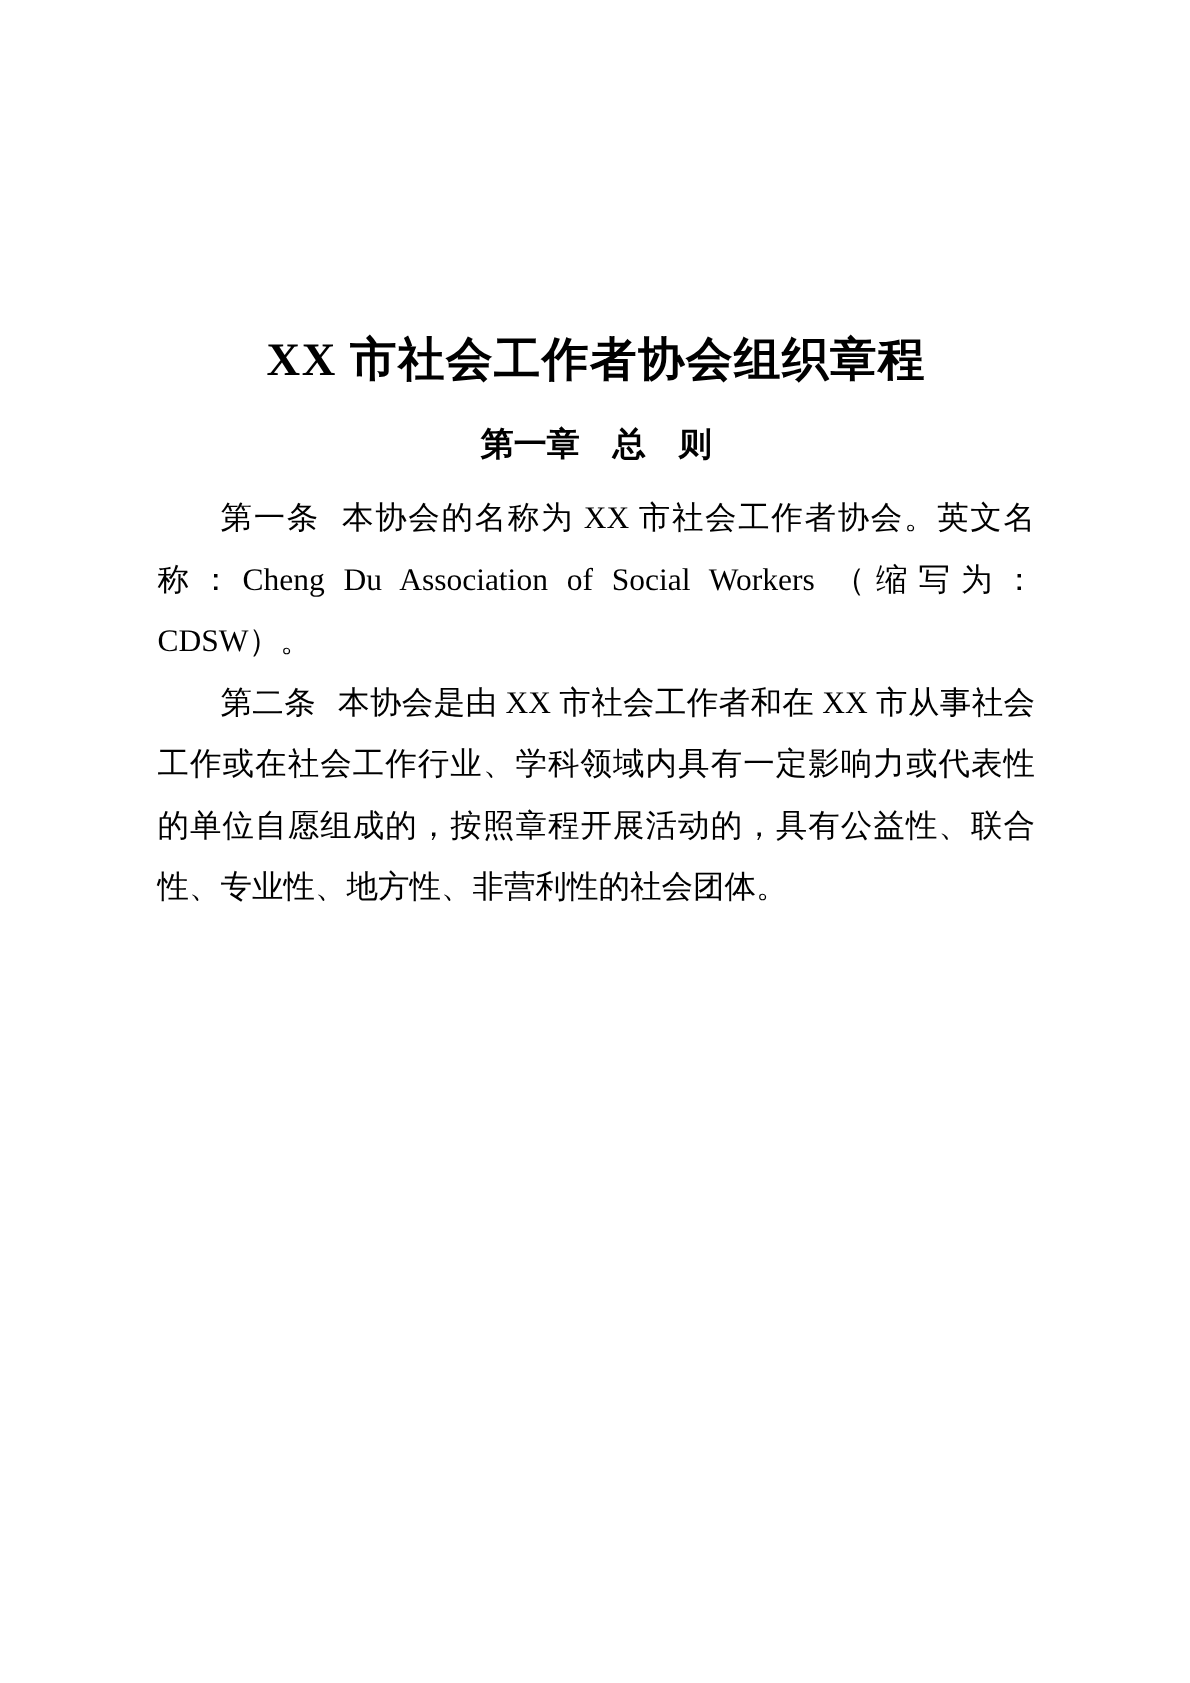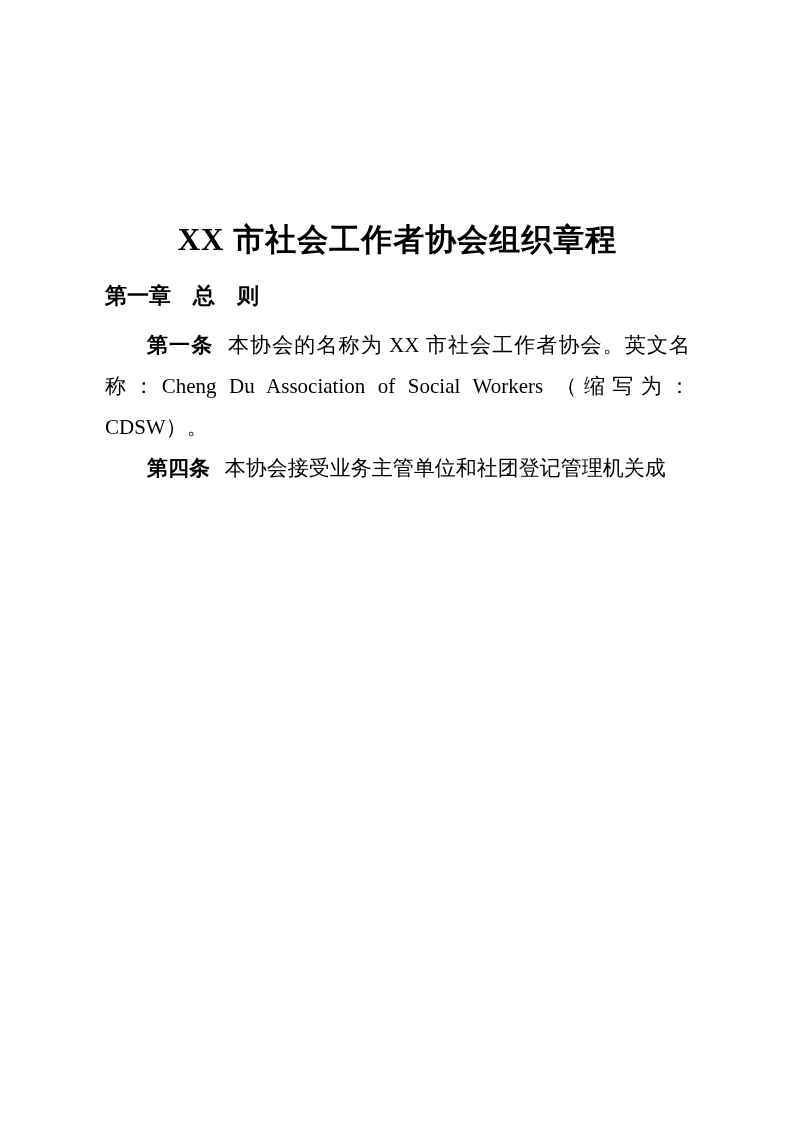--- a/index.html
+++ b/index.html
@@ -27,45 +27,45 @@
     font-weight: 600;
     text-align: center;
     letter-spacing: 1px;
     white-space: nowrap;
   }
   .chapter-heading {
     margin: 21px 0 0 0;
     font-size: 22px;
     line-height: 31px;
     font-weight: 700;
-    text-align: left;
+    text-align: center;
     font-family: "Liberation Sans", "DejaVu Sans", sans-serif;
   }
   .body-text {
     margin-top: 14px;
   }
   .body-text p {
     margin: 0;
     font-size: 21px;
     line-height: 41px;
     text-align: justify;
     text-align-last: left;
     text-indent: 2em;
     word-break: break-word;
   }
   .body-text .article-number {
-    font-weight: 700;
+    font-weight: 400;
     margin-right: 0.7em;
   }
 </style>
 </head>
 <body>
 
 <div class="page">
   <h1 class="doc-title">XX 市社会工作者协会组织章程</h1>
 
   <h2 class="chapter-heading">第一章　总　则</h2>
 
   <div class="body-text" id="paragraphs">
       <p><span class="article-number">第一条</span><span>本协会的名称为 XX 市社会工作者协会。英文名称：Cheng Du Association of Social Workers （缩写为：CDSW）。</span></p>
-      <p><span class="article-number">第四条</span><span>本协会接受业务主管单位和社团登记管理机关成</span></p>
+      <p><span class="article-number">第二条</span><span>本协会是由 XX 市社会工作者和在 XX 市从事社会工作或在社会工作行业、学科领域内具有一定影响力或代表性的单位自愿组成的，按照章程开展活动的，具有公益性、联合性、专业性、地方性、非营利性的社会团体。</span></p>
     </div>
 </div>
 
 </body></html>

